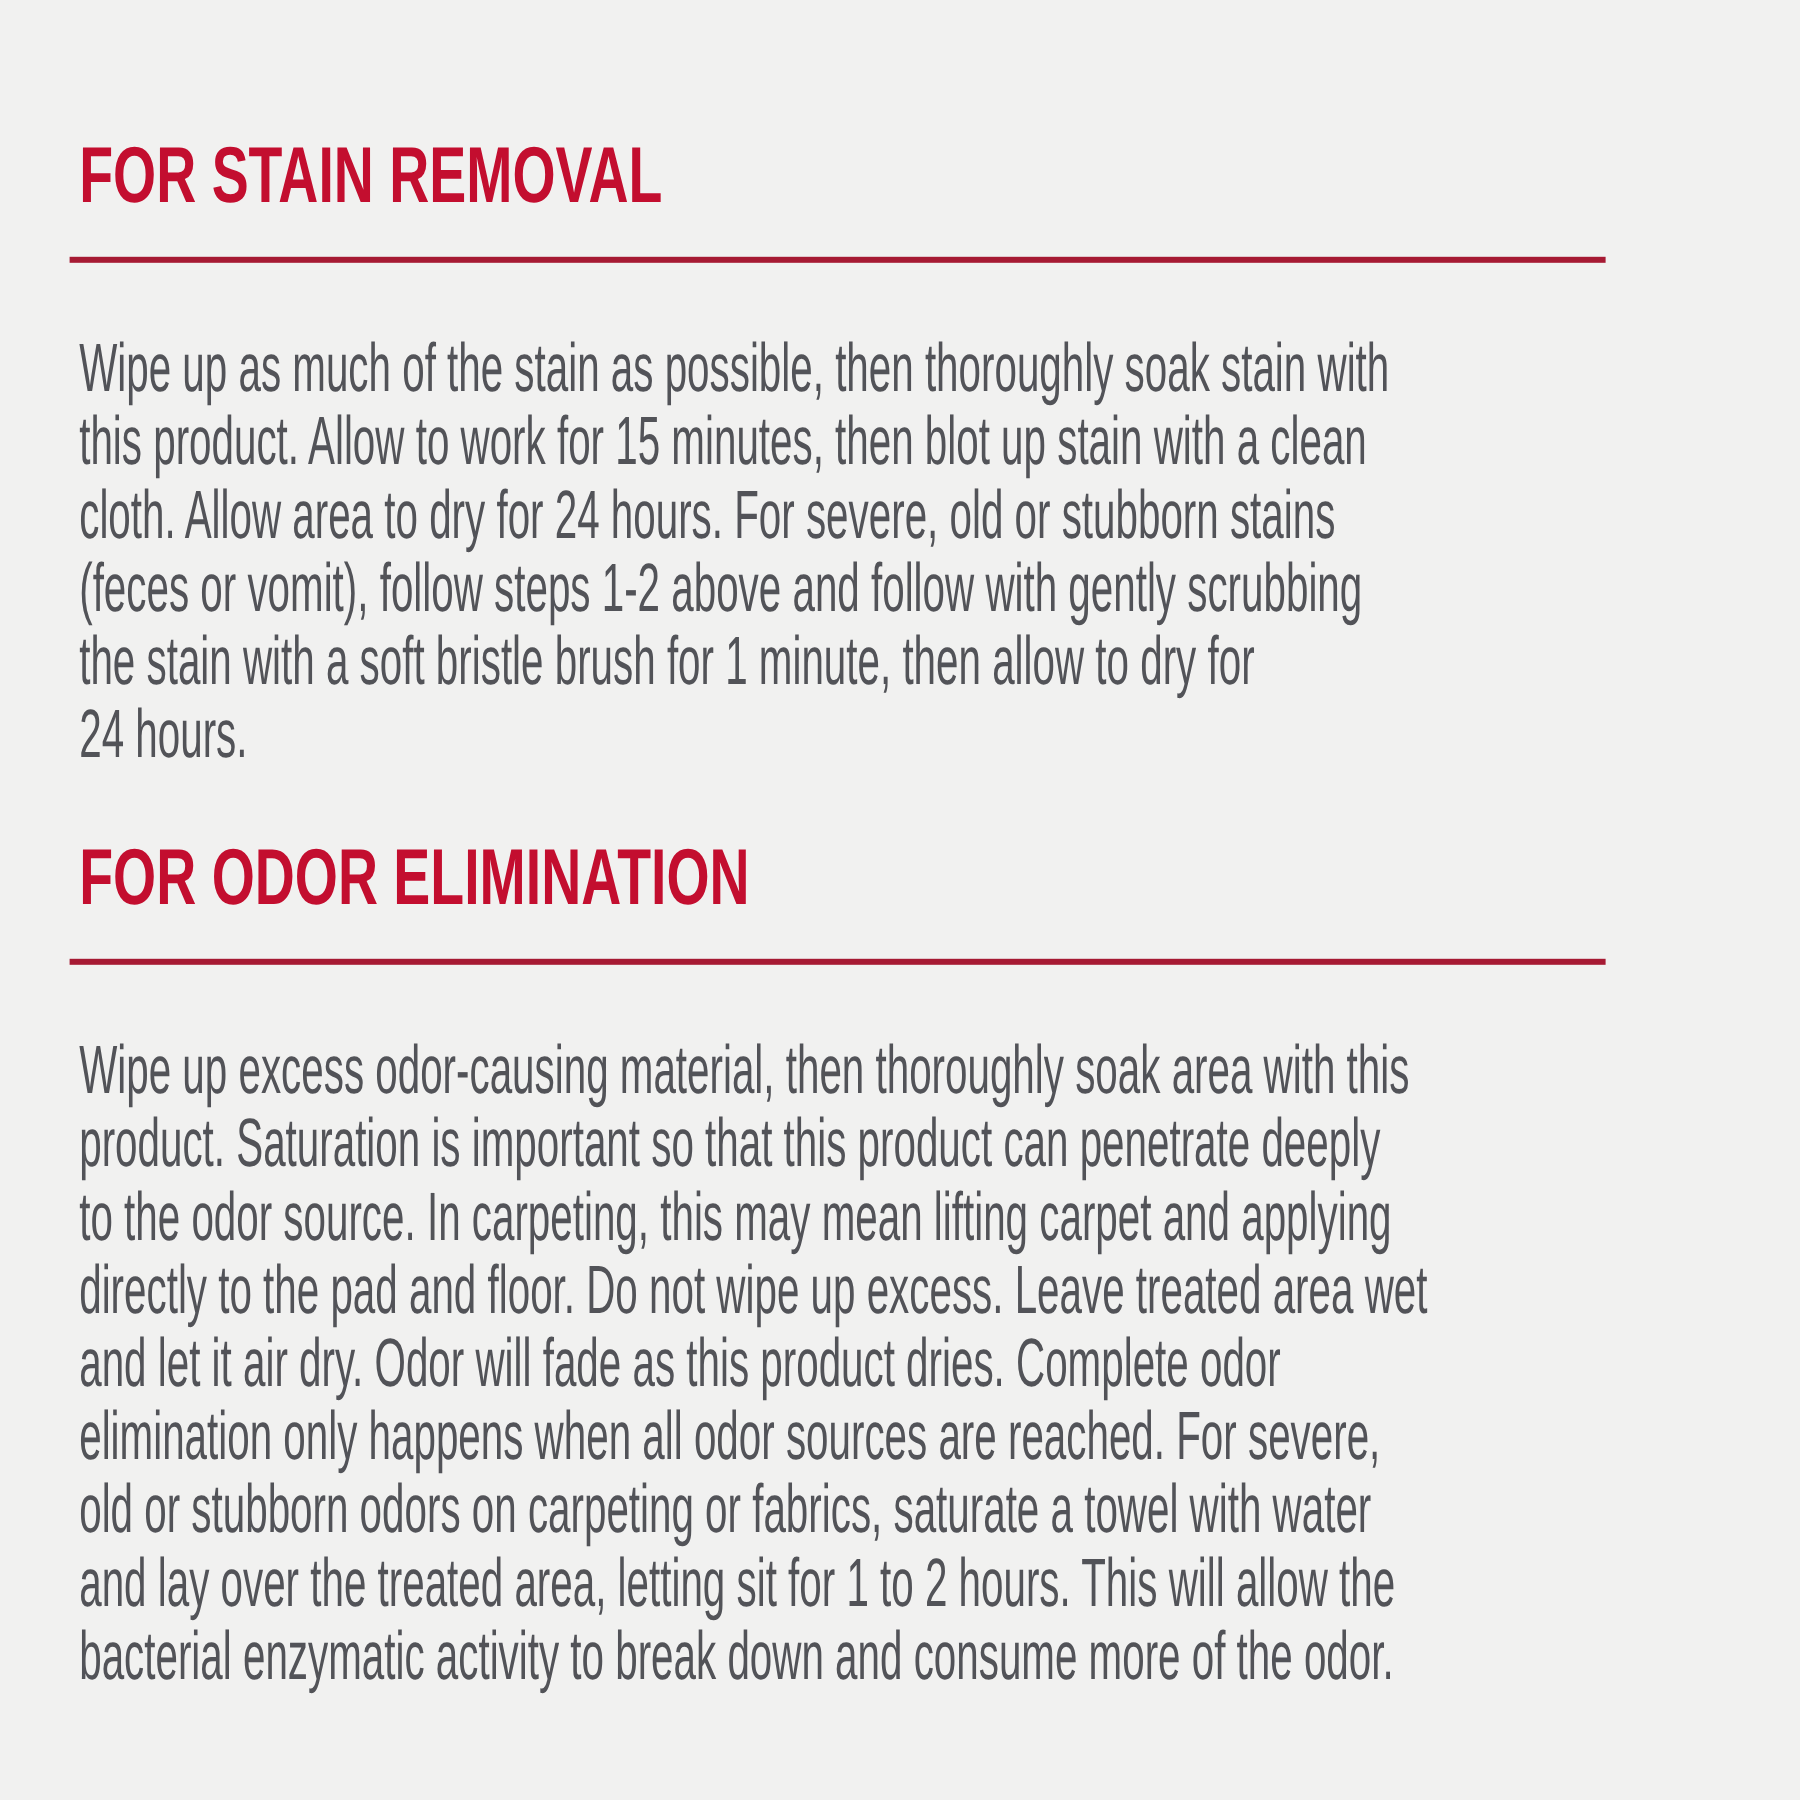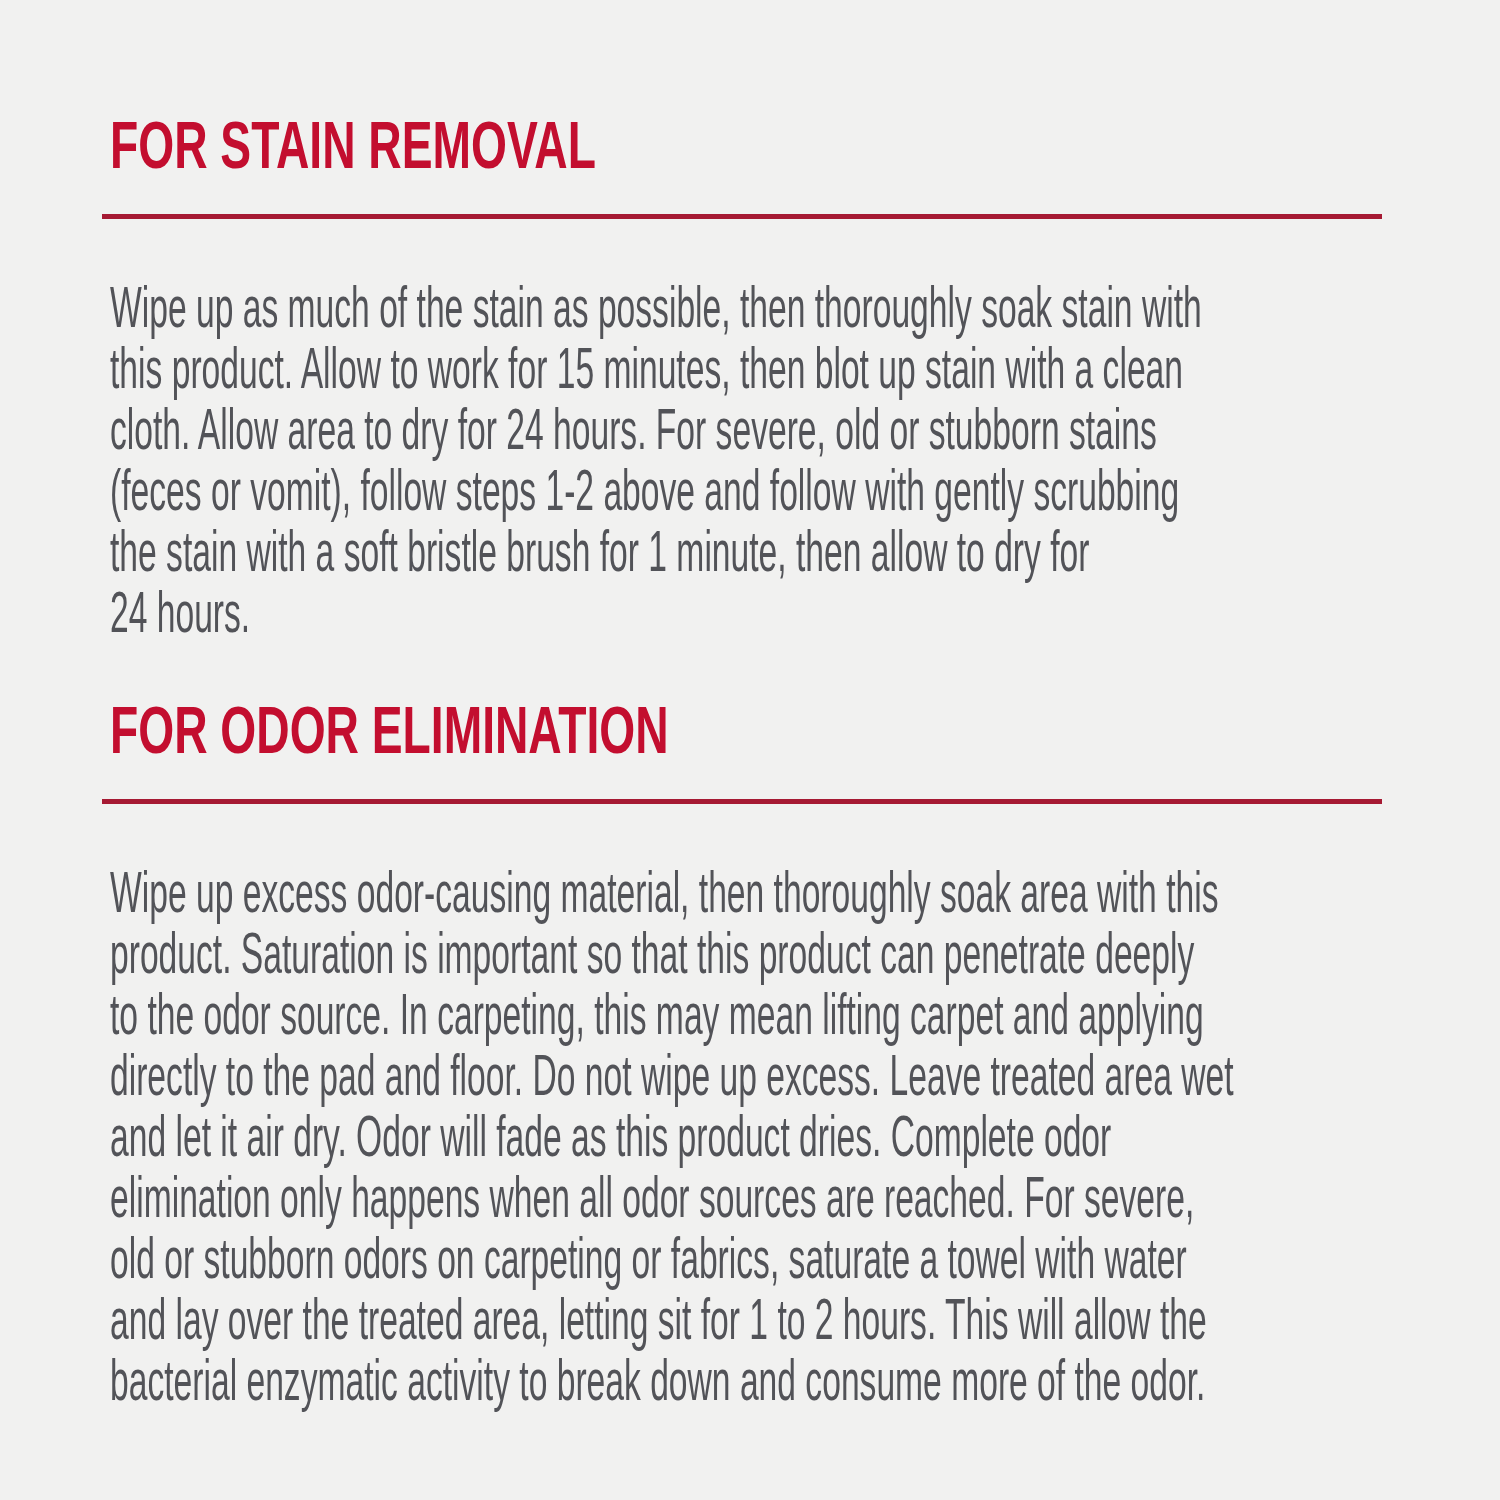--- a/index.html
+++ b/index.html
@@ -7,21 +7,21 @@
     padding: 0;
   }
   body {
     width: 1500px;
     height: 1500px;
     background: #f1f1f0;
     font-family: "Liberation Sans", sans-serif;
     overflow: hidden;
   }
   .panel {
-    padding: 112px 0 0 110px;
+    padding: 112px 0 0 66px;
     box-sizing: border-box;
     width: 1500px;
     height: 1100px;
   }
   .section-title {
     color: var(--accent, #c30e2f);
     font-weight: bold;
     font-size: 66px;
     line-height: 66px;
     letter-spacing: 0px;

